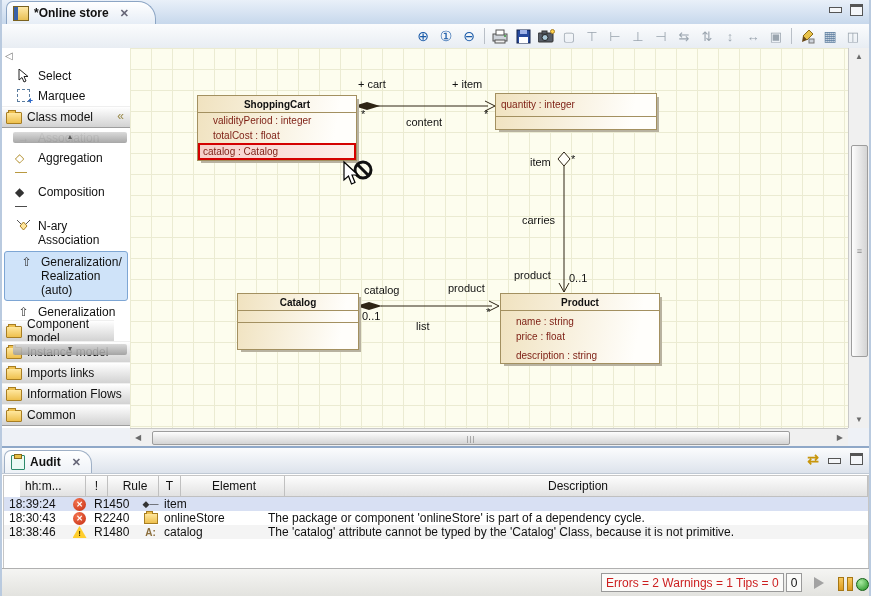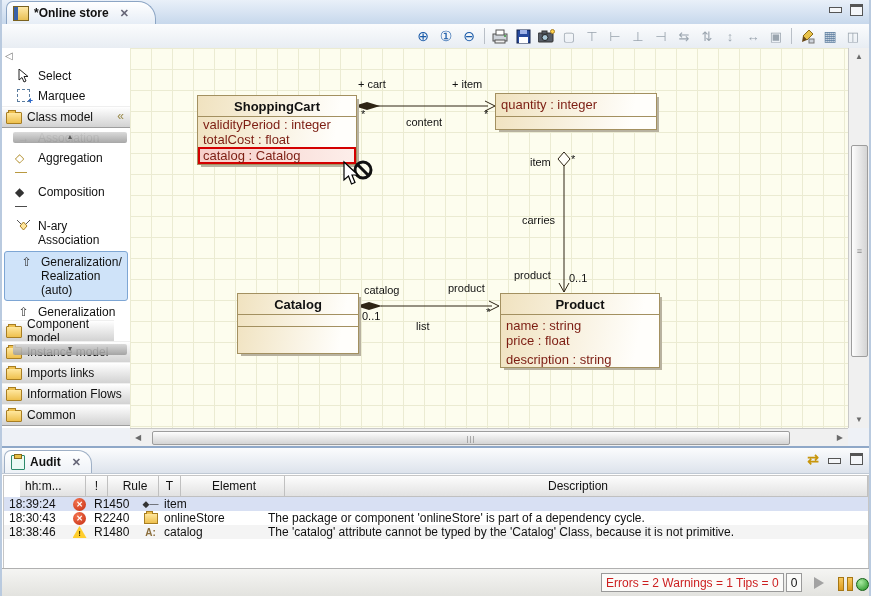--- a/index.html
+++ b/index.html
@@ -50,23 +50,23 @@
   .selected-tool{background:#cfe3f9;border:1px solid #7ea6d4;border-radius:3px;margin:1px 2px;}
   .scroll-shade{position:absolute;left:11px;right:3px;height:11px;z-index:4;
           background:linear-gradient(#d6d6d6,#9c9c9c);opacity:.88;border-radius:2px;
           text-align:center;font-size:8px;line-height:10px;color:#444;}
   
   .canvas{position:absolute;left:130px;top:48px;width:718px;height:380px;background:#fdfdee;
           background-image:linear-gradient(#ebebd2 1px,transparent 1px),
                            linear-gradient(90deg,#ebebd2 1px,transparent 1px);
           background-size:21px 21px;overflow:hidden;}
   .uml-class{position:absolute;background:linear-gradient(100deg,#f0e2bf,#fffefb 85%);
-          border:1px solid #a39060;box-shadow:3px 3px 0 -1px #b8b2a0;font-size:13px;}
+          border:1px solid #a39060;box-shadow:3px 3px 0 -1px #b8b2a0;font-size:10px;}
   .uml-title{text-align:center;font-weight:bold;padding:3px 4px 2px;border-bottom:1px solid #a39060;}
-  .uml-attr{color:#7c1d12;padding:0 5px;line-height:15px;white-space:nowrap;}
+  .uml-attr{color:#7c1d12;padding:0 15px;line-height:15px;white-space:nowrap;}
   .uml-attr.hl{border:2px solid #d40000;background:linear-gradient(90deg,#f6cfc9,#fdeeea);
           padding:0 3px;line-height:13px;}
   .cmp-empty{border-top:1px solid #a39060;}
   .assoc-layer{position:absolute;left:0;top:0;pointer-events:none;}
   .lbl{position:absolute;font-size:11px;white-space:nowrap;}
   .cursor-wrap{position:absolute;left:206px;top:108px;}
   
   .vscroll{position:absolute;left:848px;top:48px;width:20px;height:380px;background:#f0f0f0;
            border-left:1px solid #c9c9c9;}
   .vthumb{position:absolute;left:2px;top:97px;width:15px;height:210px;border:1px solid #9d9d9d;

